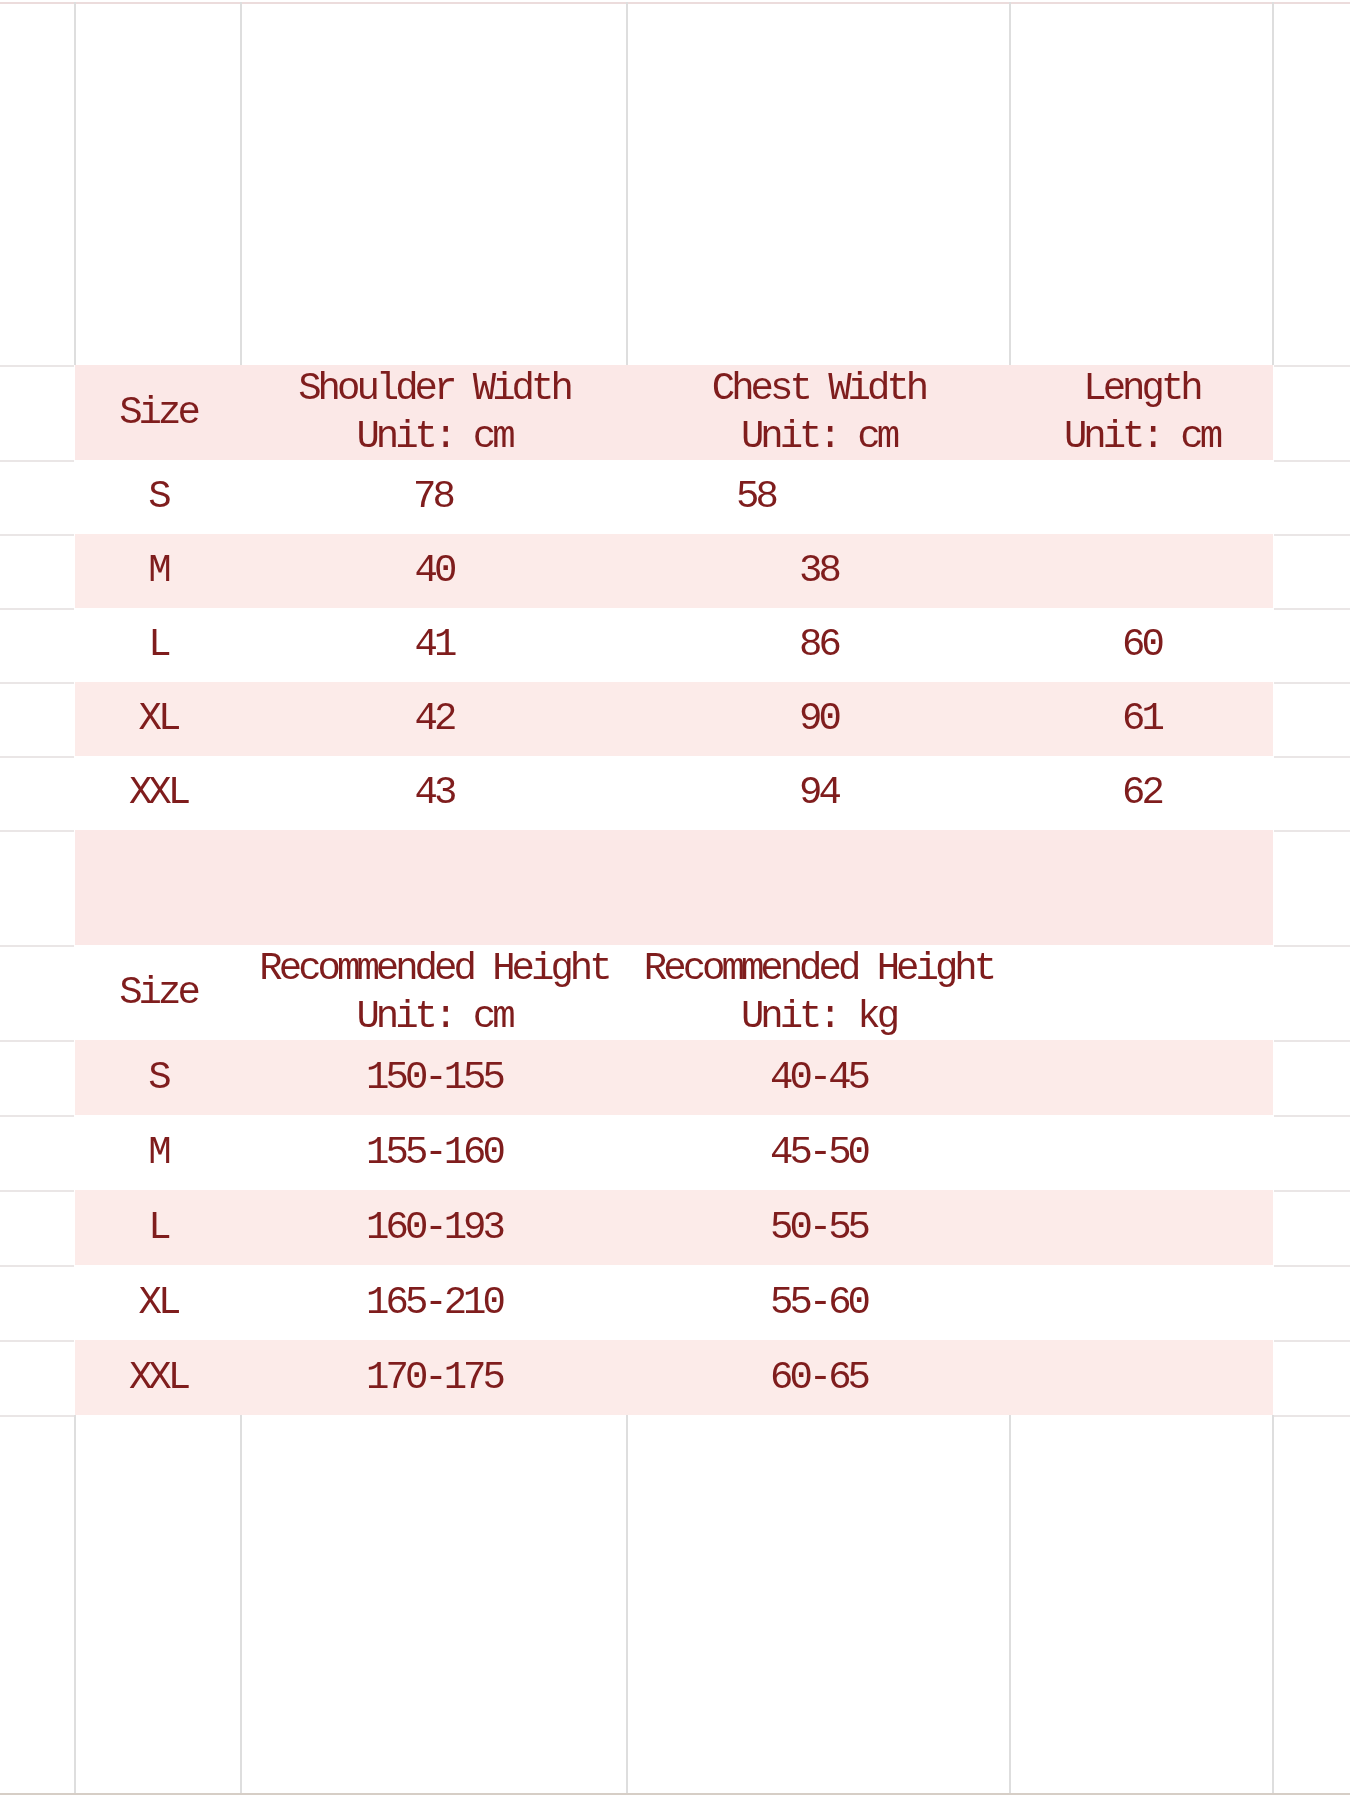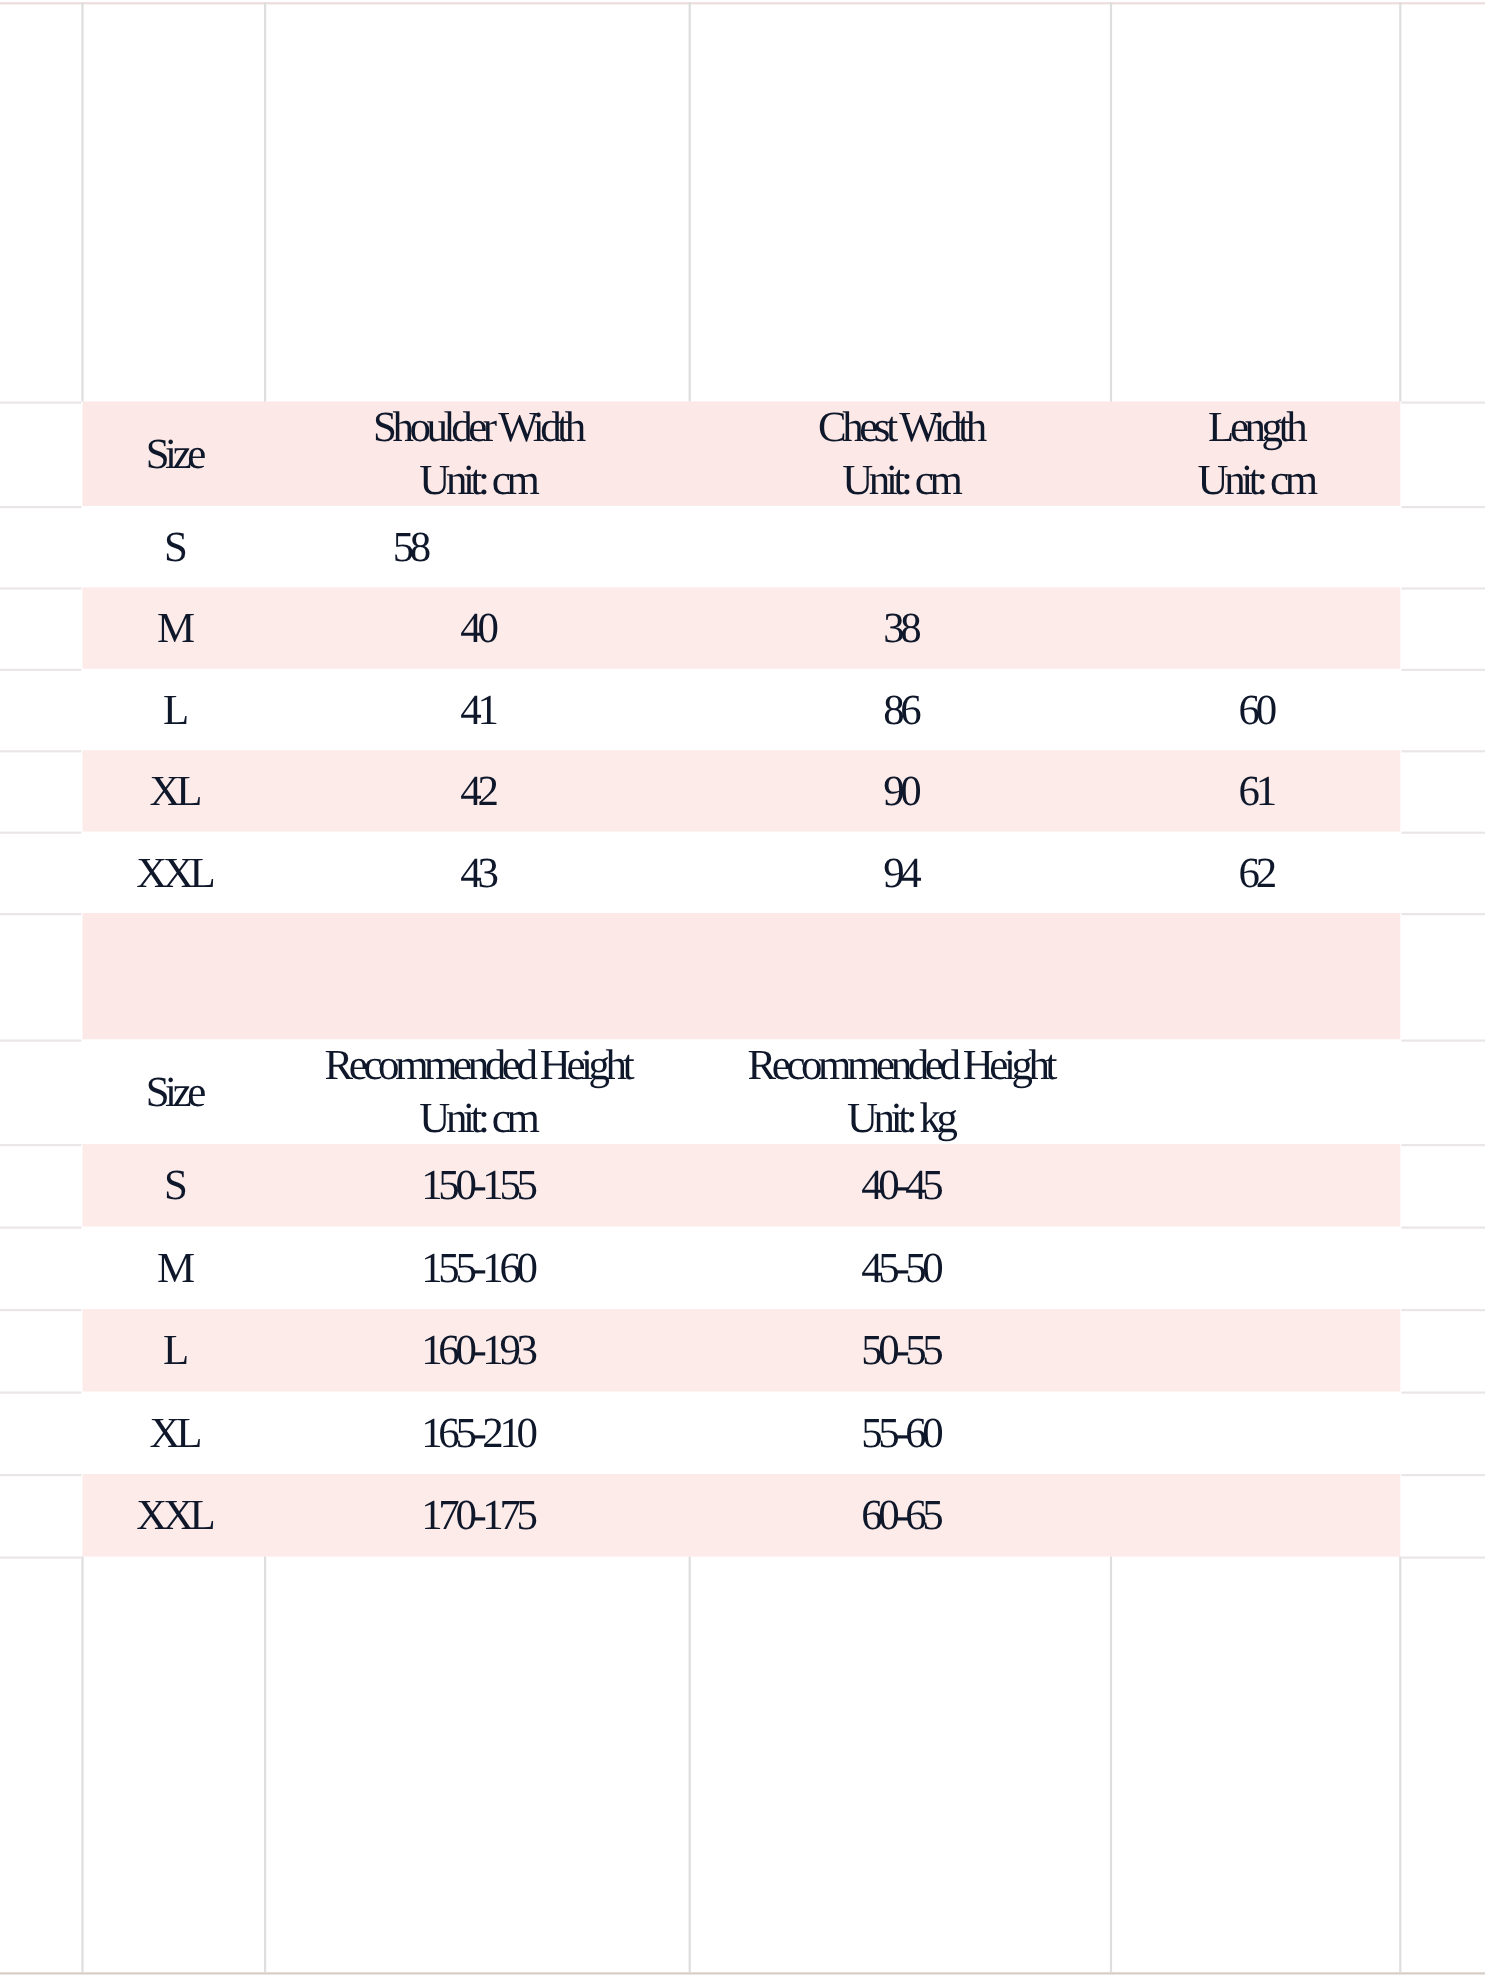--- a/index.html
+++ b/index.html
@@ -1,21 +1,21 @@
 <!DOCTYPE html>
 <html><head>
 <meta charset="utf-8">
 <style>
   html,body{margin:0;padding:0;background:#ffffff;}
   .canvas{
     position:relative;
     width:1350px;height:1800px;
     background:#ffffff;
-    font-family:Liberation Serif, serif;
-    color:#0f172a;
+    font-family:Liberation Mono, monospace;
+    color:#7f1d1d;
     overflow:hidden;
   }
   
   .vline{position:absolute;width:2px;background:#dedede;}
   .hline{position:absolute;left:0;width:1350px;height:2px;}
   .hline.top{background:#ecdcdc;}
   .hline.bottom{background:#d6cec6;}
   .tick{position:absolute;height:2px;background:#eae6e6;}
 
   
@@ -67,20 +67,21 @@
       <div class="hl">Unit: cm</div>
     </div>
     <div class="cell c3 hcell">
       <div class="hl">Length</div>
       <div class="hl">Unit: cm</div>
     </div>
   </div>
 
   <div class="row t1r0">
     <div class="cell c0">S</div>
+    <div class="cell c2">78</div>
     <div class="cell c3">58</div>
   </div>
   <div class="row pink t1r1">
     <div class="cell c0">M</div>
     <div class="cell c1">40</div>
     <div class="cell c2">38</div>
   </div>
   <div class="row t1r2">
     <div class="cell c0">L</div>
     <div class="cell c1">41</div>

